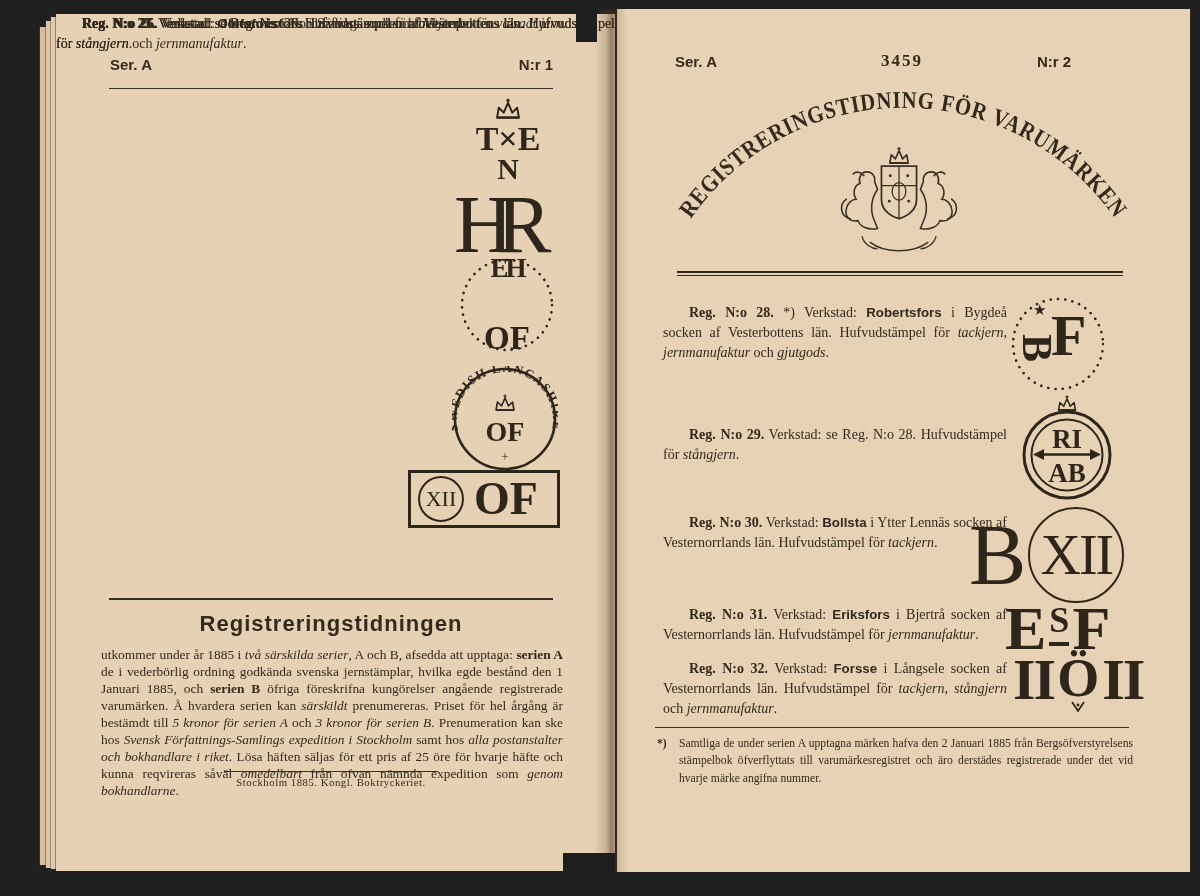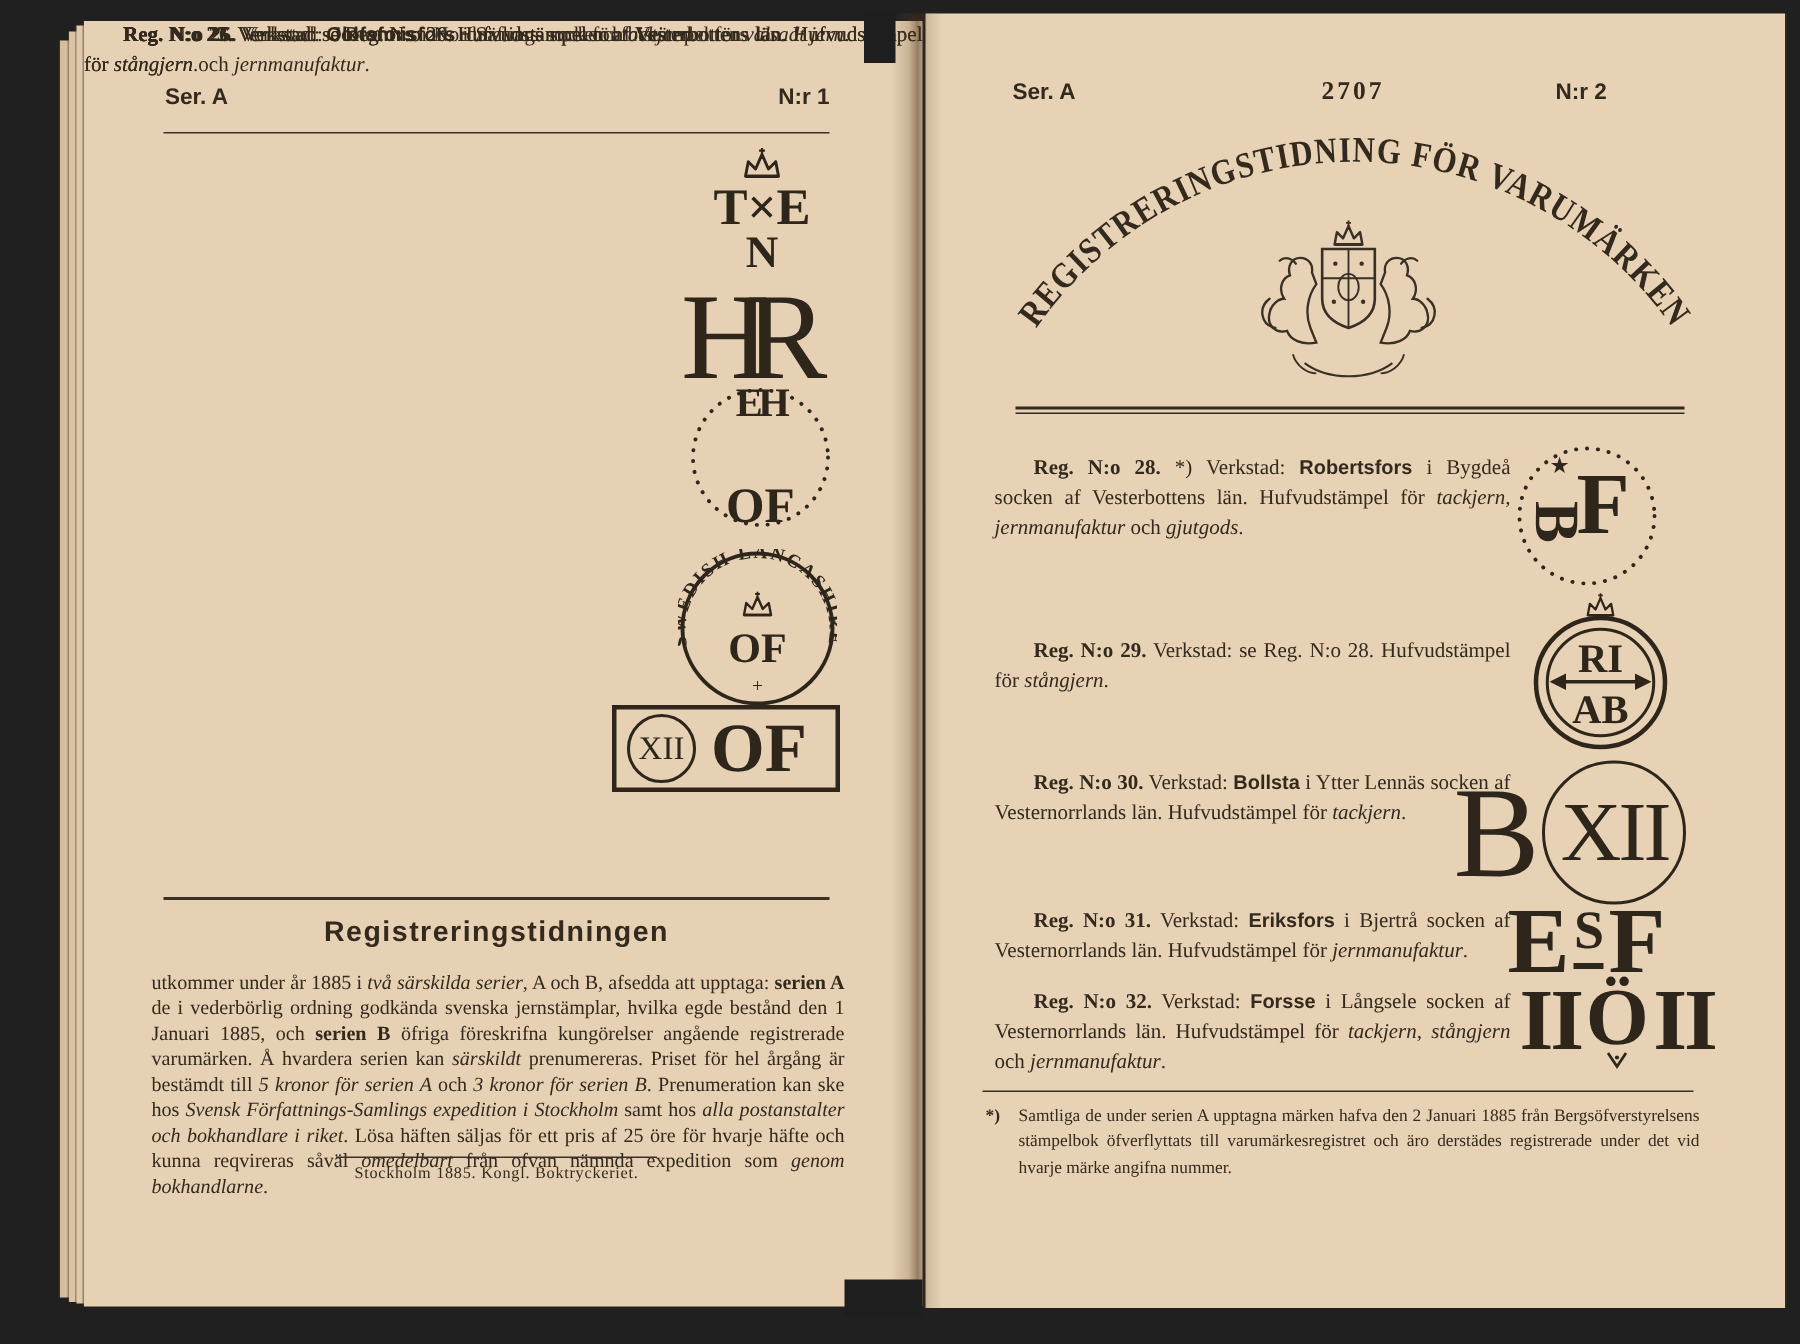--- a/index.html
+++ b/index.html
@@ -48,21 +48,21 @@
   #mk-ehof{left:402px;top:242px;width:98px;height:98px;}
   .ehof-top{font-size:27px;letter-spacing:-3px;font-weight:bold;}
   .ehof-bottom{font-size:33px;font-weight:bold;margin-top:-2px;}
   #mk-lan{left:396px;top:352px;width:106px;height:106px;}
   #mk-xiiof{left:352px;top:456px;width:152px;height:58px;border:3px solid #2e261b;display:flex;align-items:center;padding:0 7px;box-sizing:border-box;}
   .xiiof-circle{width:42px;height:42px;border:2.5px solid #2e261b;border-radius:50%;display:flex;align-items:center;justify-content:center;font-size:22px;flex:none;}
   .xiiof-letters{font-size:46px;line-height:1;margin-left:10px;font-weight:bold;}
 
   
   #lp-thickrule{left:53px;top:584px;width:444px;border-top:2.5px solid #3a3026;}
-  #lp-heading{left:53px;top:597px;width:444px;text-align:center;font-family:"Liberation Sans",sans-serif;font-weight:bold;font-size:19px;letter-spacing:1px;}
+  #lp-heading{left:53px;top:597px;width:444px;text-align:center;font-family:"Liberation Sans",sans-serif;font-weight:bold;font-size:22px;letter-spacing:1px;}
   #lp-body{left:45px;top:632px;width:462px;font-size:13.4px;line-height:1.27;text-align:justify;}
   #lp-imprint-rule{left:168px;top:757px;width:214px;border-top:1px solid #3a3026;}
   #lp-imprint{left:53px;top:762px;width:444px;text-align:center;font-size:10.8px;letter-spacing:.5px;}
 
   
   #rp-ser{left:58px;top:44px;}
   #rp-year{left:150px;top:42px;width:270px;text-align:center;font-size:17px;font-weight:bold;letter-spacing:2px;}
   #rp-num{left:420px;top:44px;width:100px;text-align:left;}
   #rp-arc{left:50px;top:80px;width:472px;height:156px;}
   #rp-coa{left:204px;top:136px;width:156px;height:122px;color:#3a3026;}
@@ -175,21 +175,21 @@
 
   <div class="abs" id="lp-thickrule"></div>
   <div class="abs" id="lp-heading">Registreringstidningen</div>
   <div class="abs" id="lp-body"><span>utkommer under år 1885 i </span><span class="i">två särskilda serier</span><span>, A och B, afsedda att upptaga: </span><span class="b">serien A</span><span> de i vederbörlig ordning godkända svenska jernstämplar, hvilka egde bestånd den 1 Januari 1885, och </span><span class="b">serien B</span><span> öfriga föreskrifna kungörelser angående registrerade varumärken.  Å hvardera serien kan </span><span class="i">särskildt</span><span> prenumereras.  Priset för hel årgång är bestämdt till </span><span class="i">5 kronor för serien A</span><span> och </span><span class="i">3 kronor för serien B</span><span>.  Prenumeration kan ske hos </span><span class="i">Svensk Författnings-Samlings expedition i Stockholm</span><span> samt hos </span><span class="i">alla postanstalter och bokhandlare i riket</span><span>.  Lösa häften säljas för ett pris af 25 öre för hvarje häfte och kunna reqvireras såväl </span><span class="i">omedelbart</span><span> från ofvan nämnda expedition som </span><span class="i">genom bokhandlarne</span><span>.</span></div>
   <div class="abs" id="lp-imprint-rule"></div>
   <div class="abs" id="lp-imprint">Stockholm 1885.  Kongl. Boktryckeriet.</div>
 </div>
 
 <div class="page" id="right-page">
   <div class="abs hdr-label" id="rp-ser">Ser. A</div>
-  <div class="abs" id="rp-year">2707</div>
+  <div class="abs" id="rp-year">3459</div>
   <div class="abs hdr-label" id="rp-num">N:r 2</div>
 
   <div class="abs" id="rp-arc">
     <svg viewBox="0 0 472 156" width="472" height="156">
       <path id="arcp" d="M16,142 A258,258 0 0 1 456,142" fill="none"></path>
       <text font-size="24" font-weight="bold" letter-spacing="1" textLength="498" lengthAdjust="spacingAndGlyphs">
         <textPath href="#arcp" startOffset="50%" text-anchor="middle">REGISTRERINGSTIDNING FÖR VARUMÄRKEN</textPath>
       </text>
     </svg>
   </div>

